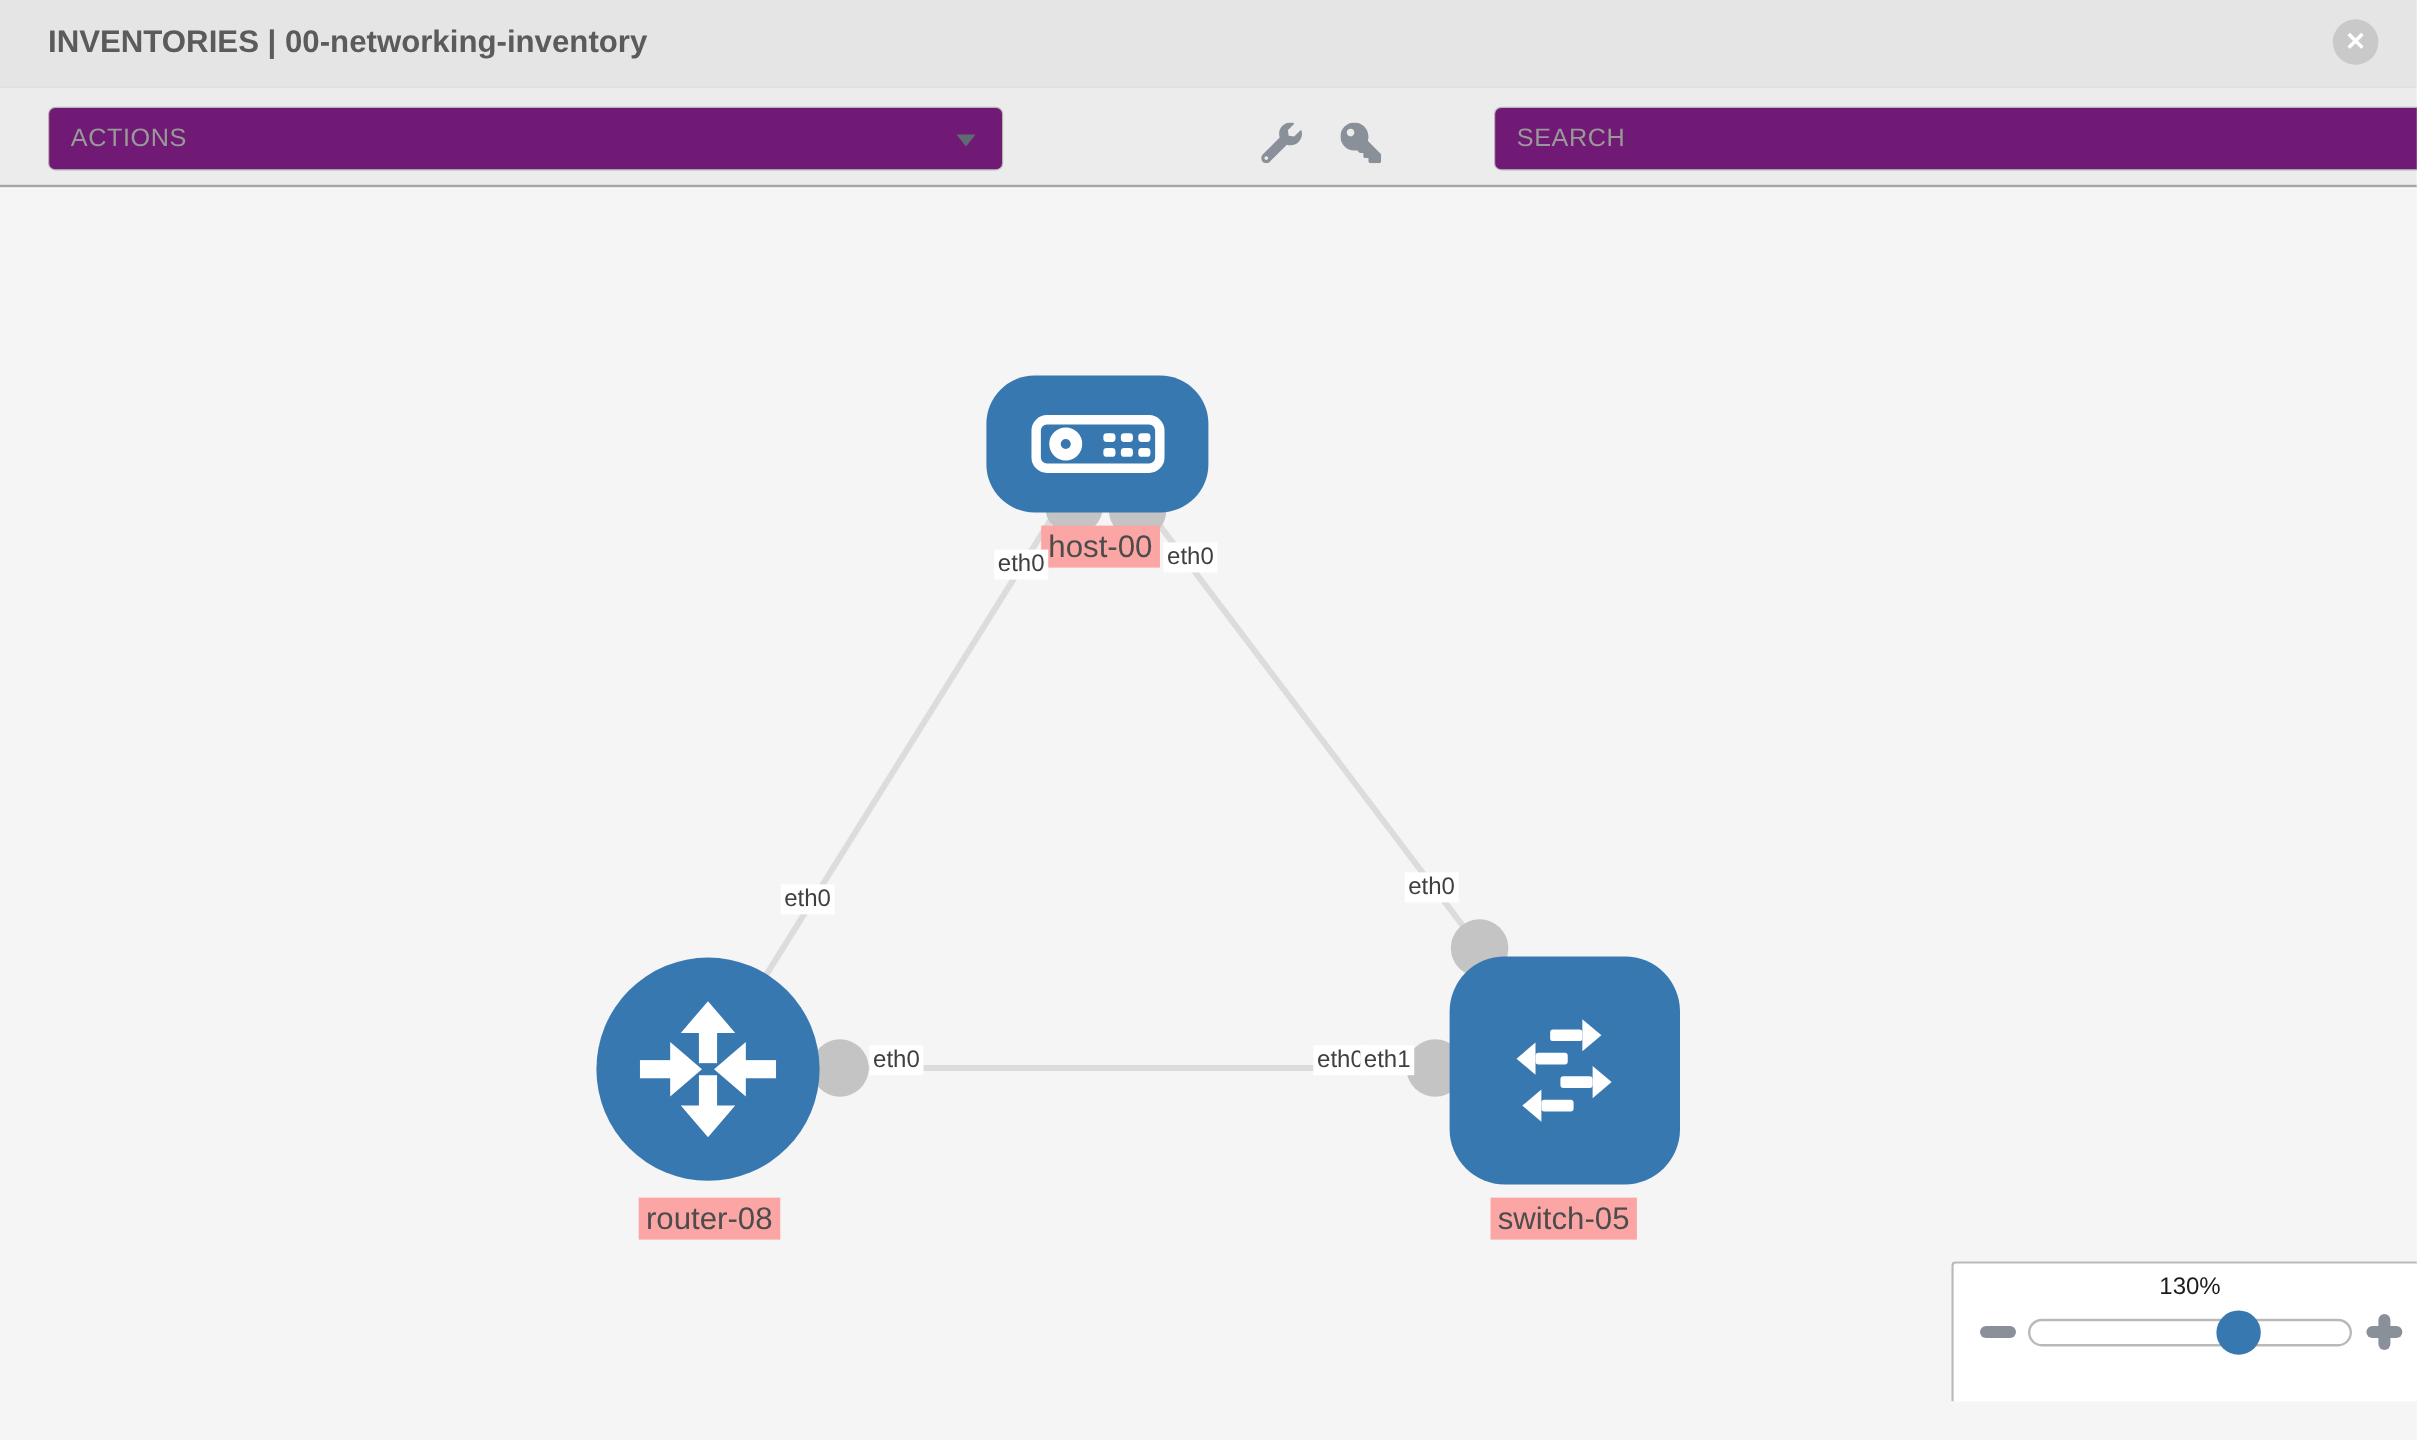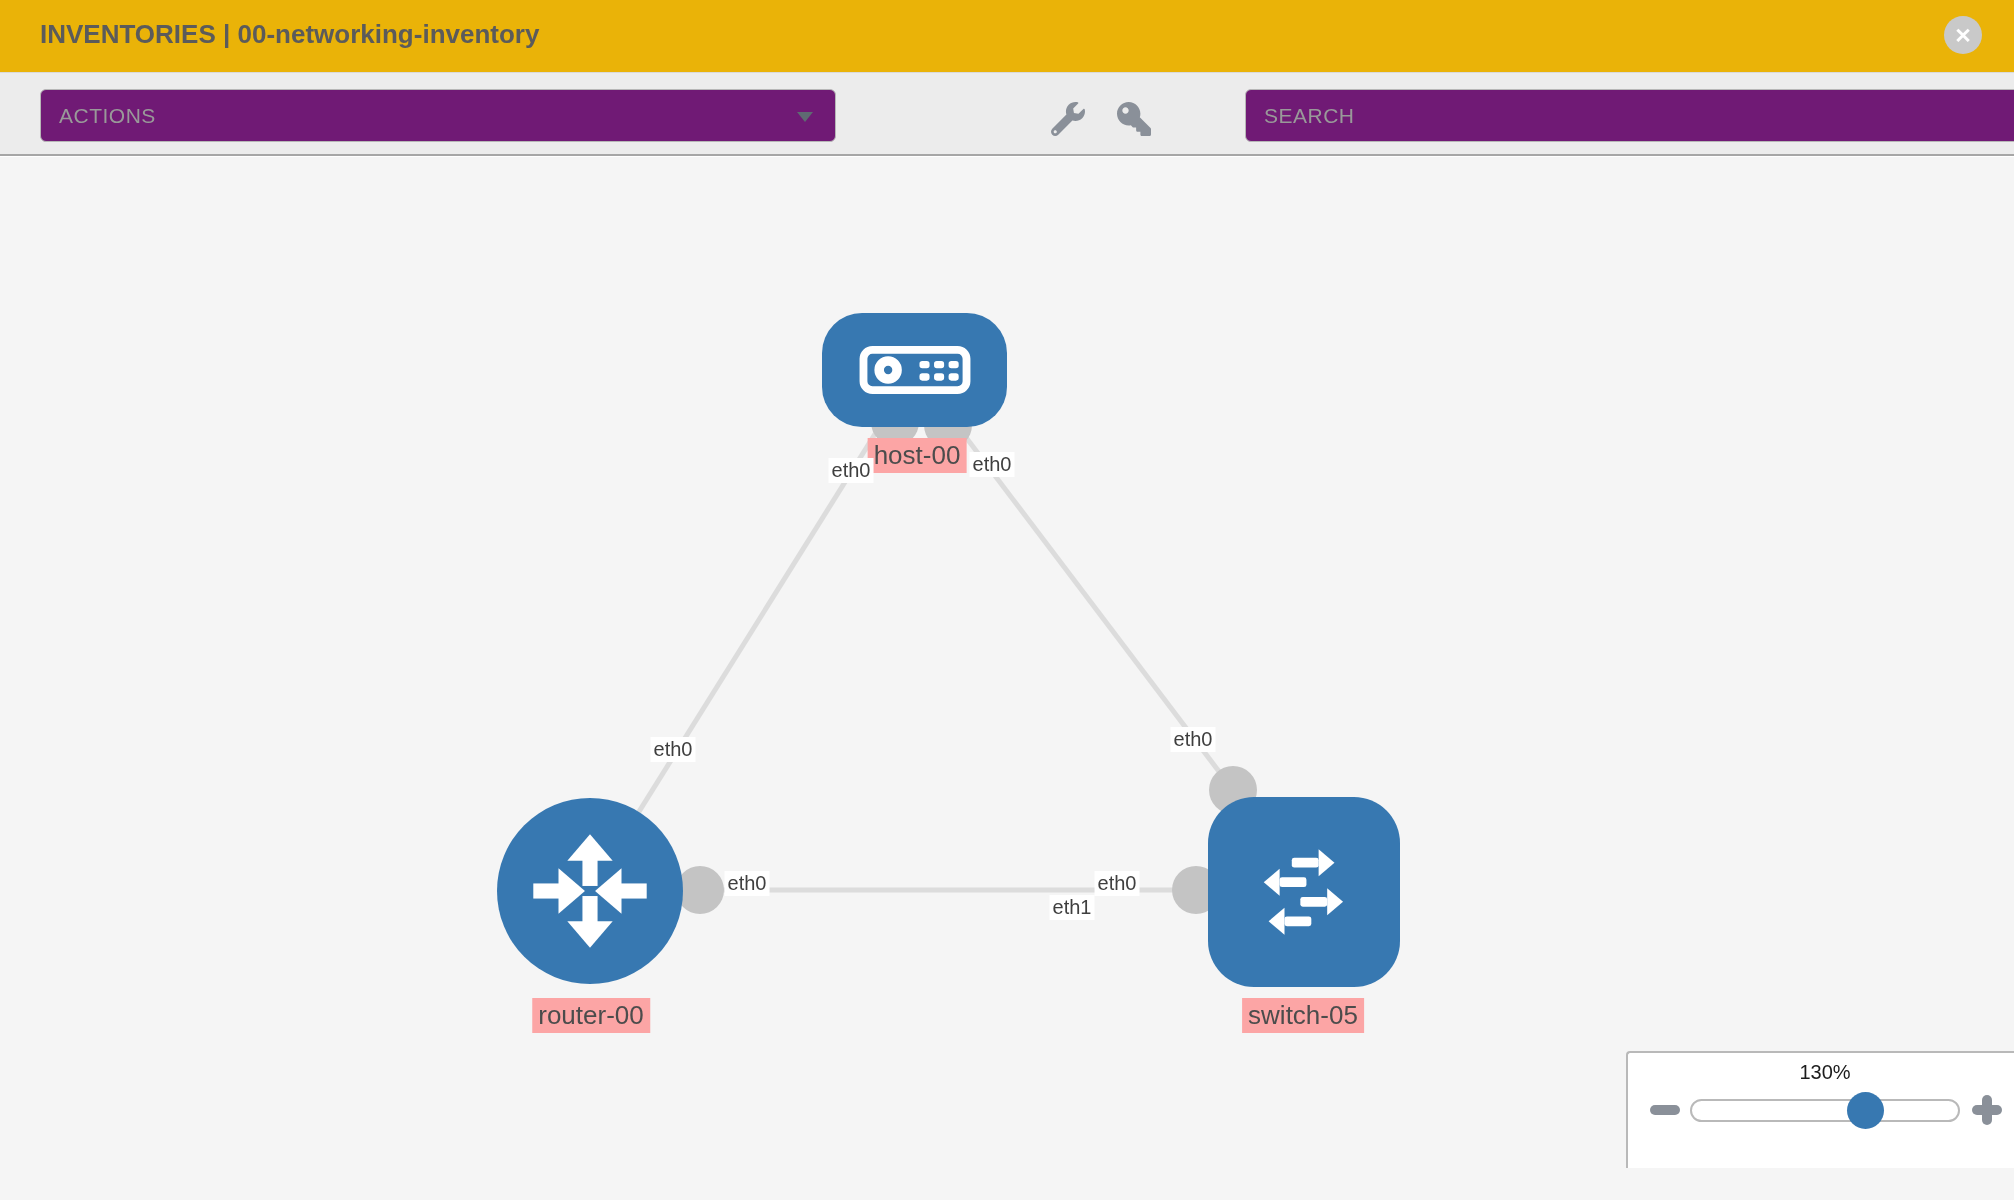--- a/index.html
+++ b/index.html
@@ -11,21 +11,21 @@
     --border-gray:#b7b7b7;
     --text-dark:#4c4c4c;
     --text-muted:#999999;
     --icon-gray:#8a9099;
   }
   *{margin:0;padding:0;box-sizing:border-box;}
   html,body{width:2014px;height:1200px;overflow:hidden;}
   body{position:relative;font-family:"Liberation Sans",sans-serif;background:#ffffff;}
 
   
-  .header{position:absolute;left:0;top:0;width:2014px;height:72px;background:#eab308;padding-left:44px;}
+  .header{position:absolute;left:0;top:0;width:2014px;height:72px;background:#e5e5e5;padding-left:44px;}
   .page-title{position:absolute;left:40px;top:19px;font-size:26px;font-weight:bold;color:#5b5b5b;letter-spacing:0;}
   .close-btn{position:absolute;left:1944px;top:16px;width:38px;height:38px;border-radius:50%;
     background:#c9c9c9;display:flex;align-items:center;justify-content:center;cursor:pointer;}
   .close-btn span{color:#ffffff;font-size:21px;font-weight:bold;line-height:1;}
 
   
   .toolbar{position:absolute;left:0;top:72px;width:2014px;height:84px;background:var(--toolbar-bg,#ececec);
     border-top:1px solid #dadada;border-bottom:2px solid #a6a6a6;}
   .dropdown{position:absolute;top:16px;height:53px;background:#701a75;border:1px solid var(--border-gray,#b7b7b7);
     border-radius:6px;display:flex;align-items:center;cursor:pointer;}
@@ -58,21 +58,21 @@
   .nl-switch{left:1303px;top:841px;}
 
   .if-label{position:absolute;transform:translateX(-50%);background:#ffffff;color:#3f3f3f;
     font-size:20px;padding:1px 3px;white-space:nowrap;text-align:center;}
   .if-a{left:851px;top:301px;}
   .if-b{left:992px;top:295px;}
   .if-c{left:673px;top:580px;}
   .if-d{left:1193px;top:570px;}
   .if-e{left:747px;top:714px;}
   .if-f{left:1117px;top:714px;}
-  .if-g{left:1072px;top:714px;margin-top:24px;}
+  .if-g{left:1156px;top:714px;}
 
   
   .zoom-panel{position:absolute;left:1626px;top:1051px;width:450px;height:117px;background:#ffffff;
     border-left:2px solid #b9b9b9;border-top:2px solid #b9b9b9;border-top-left-radius:4px;}
   .zoom-level{position:absolute;left:62px;top:8px;width:270px;text-align:center;font-size:20px;color:#1c1c1c;}
   .zoom-minus{position:absolute;left:22px;top:52px;width:30px;height:10px;border-radius:5px;
     background:var(--icon-gray,#8a9099);cursor:pointer;}
   .zoom-plus{position:absolute;left:344px;top:42px;width:30px;height:30px;cursor:pointer;}
   .zoom-plus::before{content:"";position:absolute;left:0;top:10px;width:30px;height:10px;border-radius:5px;background:var(--icon-gray,#8a9099);}
   .zoom-plus::after{content:"";position:absolute;left:10px;top:0;width:10px;height:30px;border-radius:5px;background:var(--icon-gray,#8a9099);}
@@ -163,21 +163,21 @@
       <rect x="30" y="38" width="22" height="8" rx="2"></rect>
       <polygon points="30,31 30,53 17,42"></polygon>
       <rect x="47" y="54" width="22" height="8" rx="2"></rect>
       <polygon points="69,47 69,69 82,58"></polygon>
       <rect x="34" y="70" width="22" height="8" rx="2"></rect>
       <polygon points="34,63 34,85 21,74"></polygon>
     </svg>
   </div>
 
   <div class="node-label nl-host">host-00</div>
-  <div class="node-label nl-router">router-00</div>
+  <div class="node-label nl-router">router-08</div>
   <div class="node-label nl-switch">switch-05</div>
 
   <div class="if-label if-a">eth0</div>
   <div class="if-label if-b">eth0</div>
   <div class="if-label if-c">eth0</div>
   <div class="if-label if-d">eth0</div>
   <div class="if-label if-e">eth0</div>
   <div class="if-label if-f">eth0</div>
   <div class="if-label if-g">eth1</div>
 </div>

